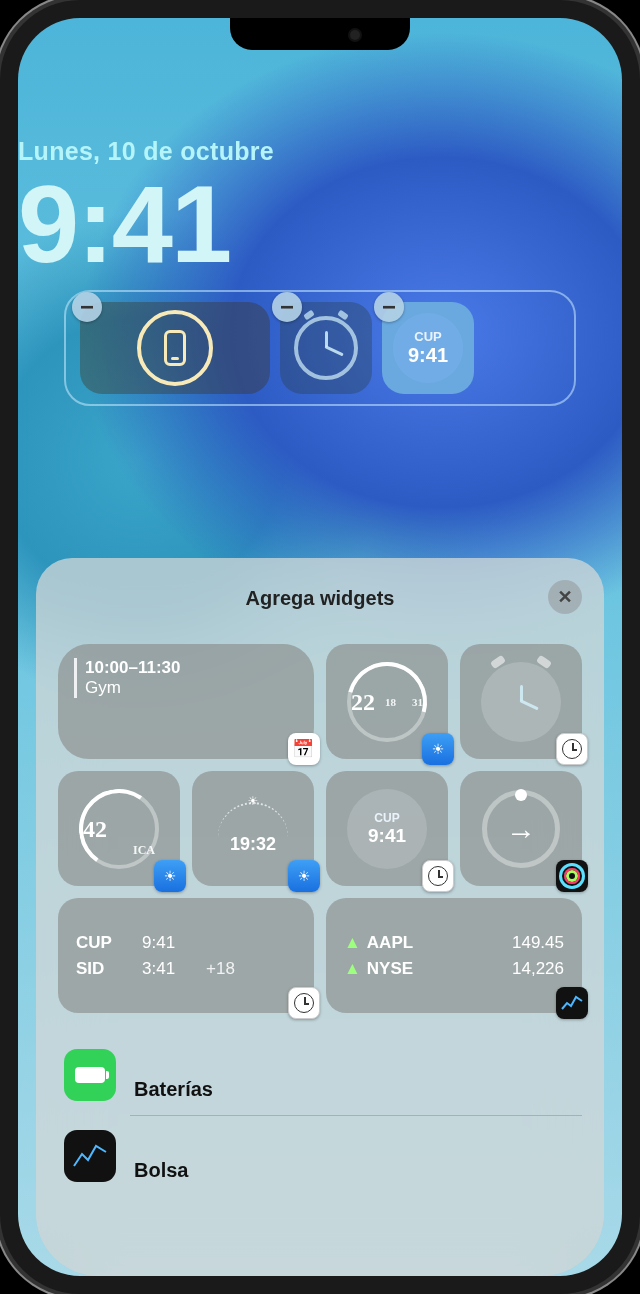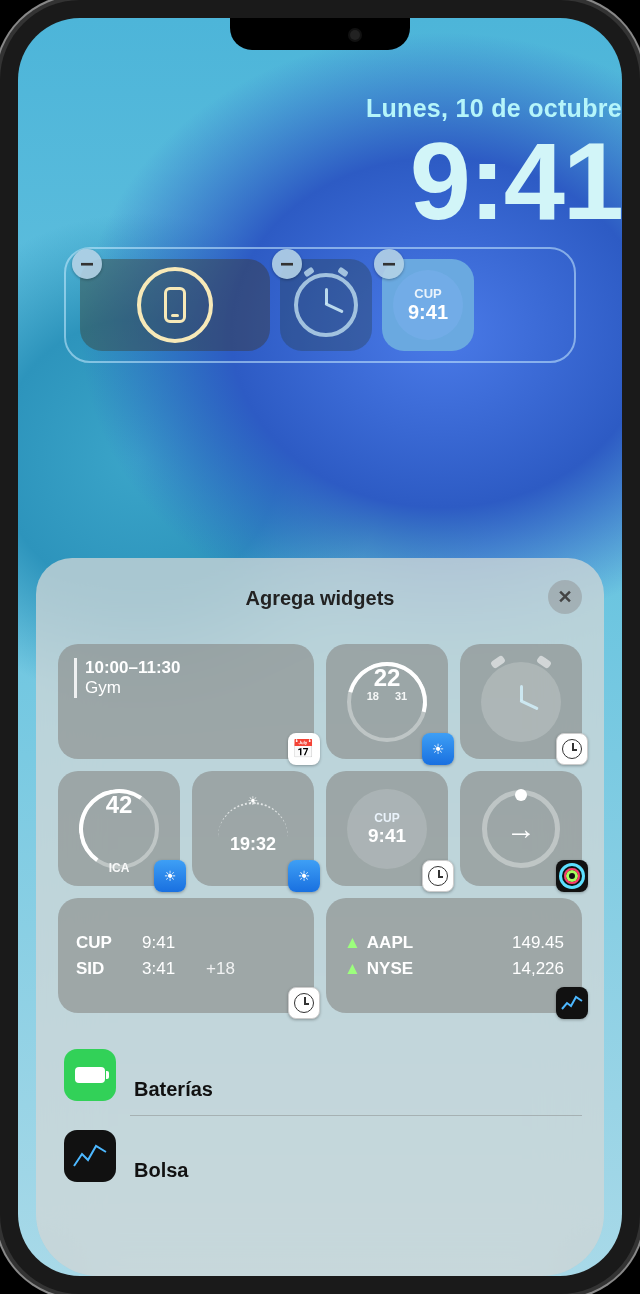--- a/index.html
+++ b/index.html
@@ -45,22 +45,22 @@
       content:"";
       position:absolute;
       right:50px;
       top:12px;
       width:10px;height:10px;border-radius:50%;
       background:#222;
       box-shadow:0 0 0 2px #111;
     }
     
     .lock-header {
-      padding-top: 76px;
-      text-align: right;
+      padding-top: 119px;
+      text-align: left;
     }
     .date {
       color: #b5f5fa;
       font-size: 25px;
       font-weight: 600;
       letter-spacing: 0.3px;
     }
     .time {
       color: #d2f5f8;
       font-size: 110px;
@@ -188,30 +188,31 @@
       box-shadow:0 0 0 3px #a6ff5c inset, 0 0 0 2px #111, 0 0 0 5px #5ce0ff;
     }
     .small-clock-glyph{
       width:20px;height:20px;border-radius:50%;background:#fff;border:1px solid #333;
       position:relative;
     }
     .small-clock-glyph::before{content:"";position:absolute;left:9px;top:3px;width:1.5px;height:7px;background:#333;}
     .small-clock-glyph::after{content:"";position:absolute;left:9px;top:9px;width:5px;height:1.5px;background:#333;}
     .sun-glyph{color:#fff;font-size:14px;}
     
-    .cal-tile{align-items:flex-start;justify-content:flex-start;padding:14px 16px;}
+    .cal-tile{align-items:flex-start;justify-content:flex-start;padding:14px 16px;border-radius:31px;}
     .cal-bar{border-left:3px solid rgba(255,255,255,0.85);padding-left:8px;}
     .cal-time{font-size:17px;font-weight:600;}
     .cal-name{font-size:17px;}
     
     .gauge{
       width:80px;height:80px;border-radius:50%;
       border:4px solid rgba(255,255,255,0.35);
-      display:flex;flex-direction:column;align-items:center;justify-content:flex-start;
-      position:relative;
+      display:flex;flex-direction:row;align-items:center;justify-content:space-between;
+      position:relative;
+      font-family:Liberation Serif, serif;
     }
     .gauge-arc{
       position:absolute;inset:-4px;border-radius:50%;
       border:4px solid transparent;border-top-color:#fff;border-right-color:#fff;
       transform:rotate(-30deg);
     }
     .gauge-num{font-size:24px;font-weight:600;line-height:1;}
     .gauge-sub{font-size:11px;display:flex;gap:16px;font-weight:600;opacity:0.9;}
     .gauge-sub-s{font-size:12px;font-weight:600;opacity:0.9;margin-top:44px;}
     

